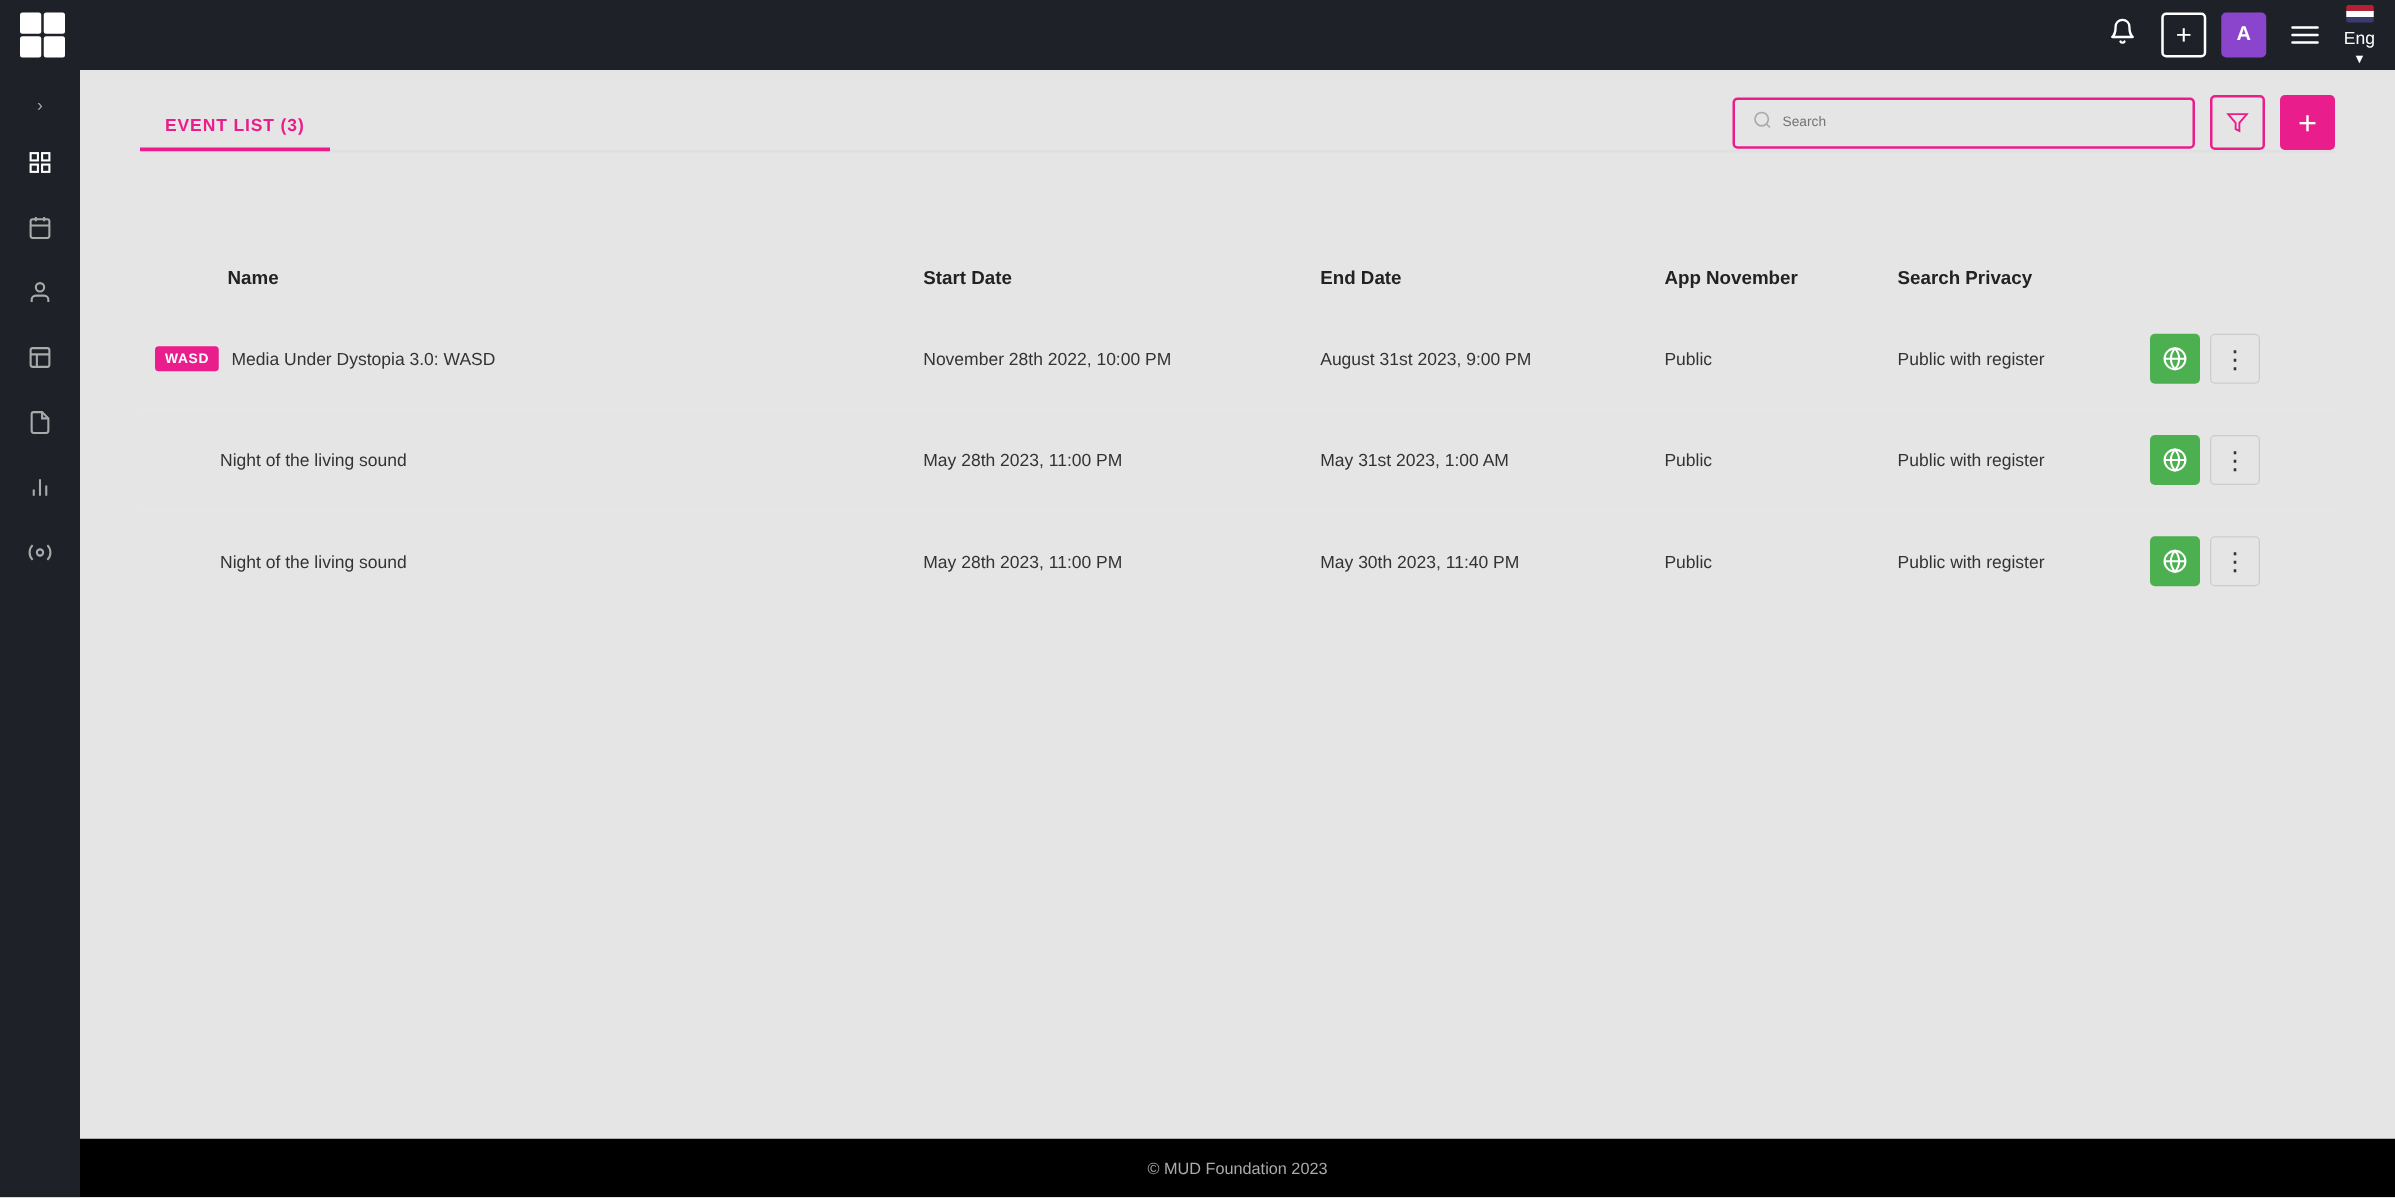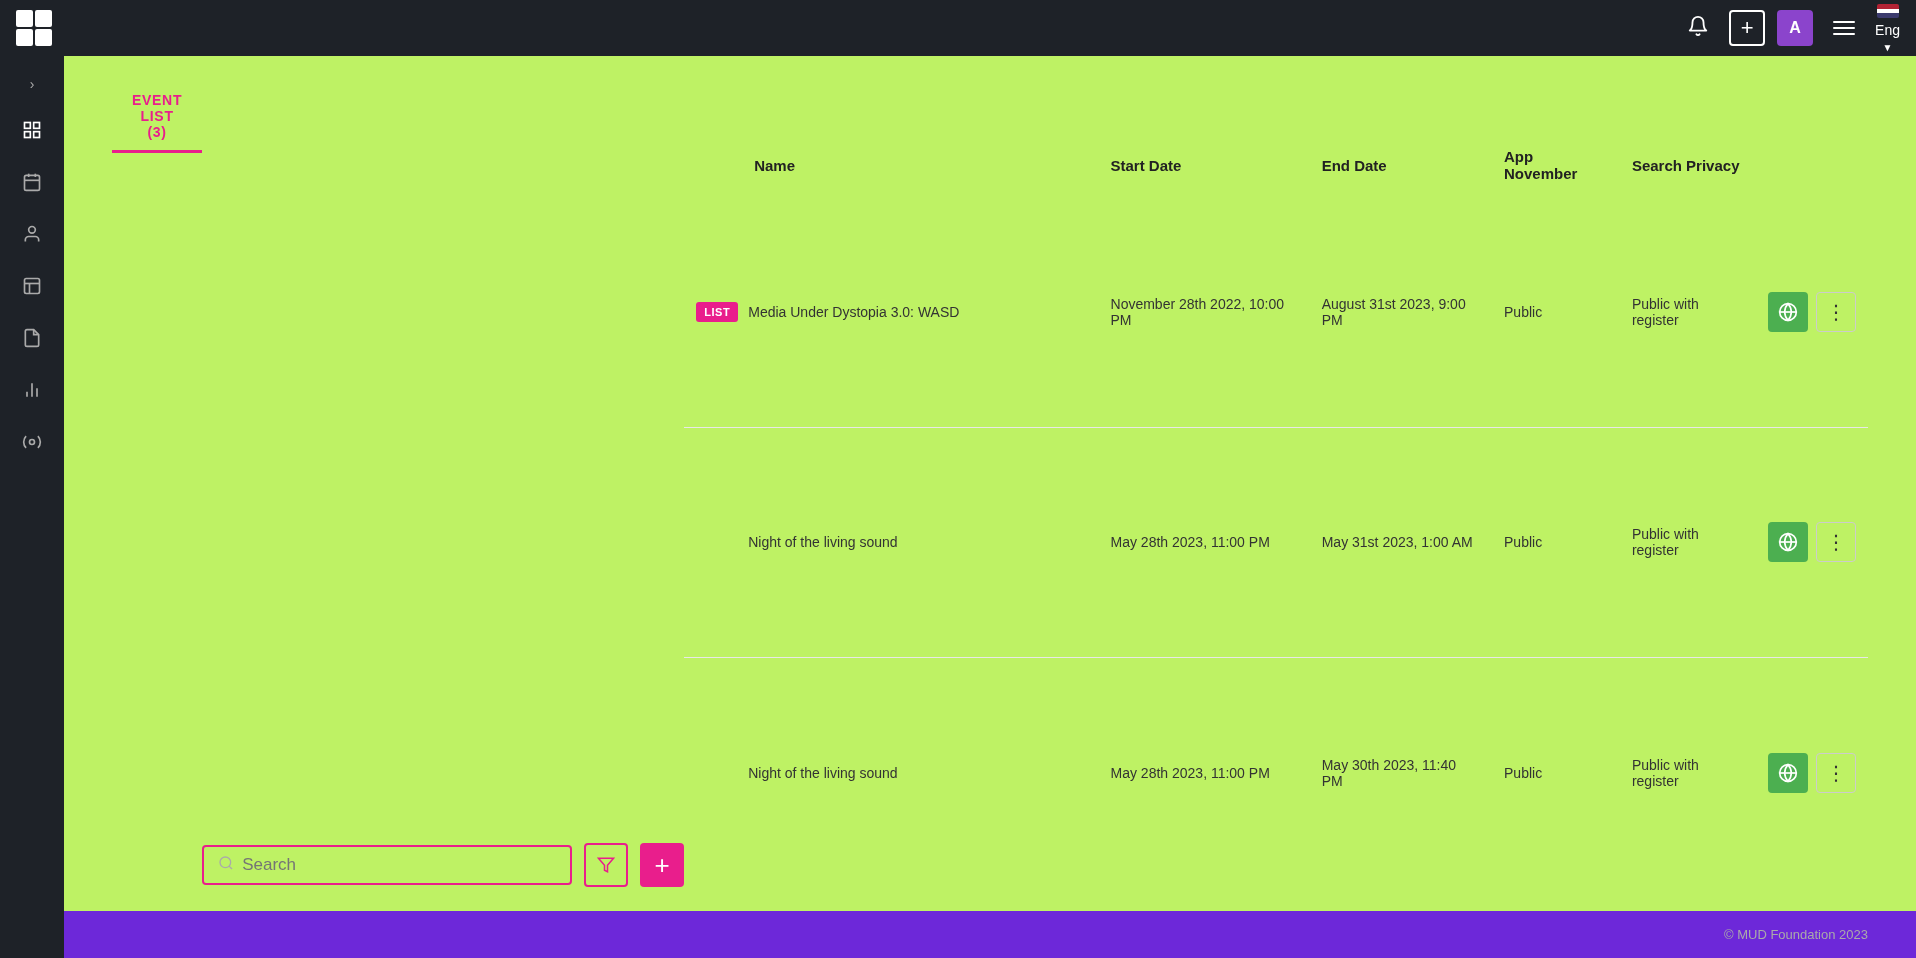--- a/index.html
+++ b/index.html
@@ -151,25 +151,25 @@
       align-items: center;
       justify-content: center;
     }
     .sidebar-icon.active {
       color: #fff;
     }
 
     
     .main {
       flex: 1;
-      background: #bef264;
+      background: #e5e5e5;
       overflow-y: auto;
       padding: 24px 48px;
       display: flex;
-      flex-direction: row;
+      flex-direction: column;
     }
 
     
     .tabs {
       display: flex;
       align-items: center;
       gap: 0;
       border-bottom: 1px solid #e0e0e0;
       margin-bottom: 32px;
     }
@@ -216,21 +216,21 @@
       gap: 8px;
       width: 370px;
     }
     .search-icon-wrap {
       color: #aaa;
       font-size: 16px;
     }
     .search-input {
       border: none;
       outline: none;
-      font-size: 17px;
+      font-size: 11px;
       color: #333;
       flex: 1;
       background: transparent;
     }
     .filter-btn {
       background: none;
       border: 2px solid #e91e8c;
       color: #e91e8c;
       width: 44px;
       height: 44px;
@@ -322,25 +322,25 @@
       border-radius: 4px;
       font-size: 20px;
       cursor: pointer;
       display: flex;
       align-items: center;
       justify-content: center;
     }
 
     
     .footer {
-      text-align: right;
+      text-align: center;
       font-size: 13px;
       color: #aaa;
       padding: 16px 48px;
-      background: #6d28d9;
+      background: #000000;
     }
 
     
     .header-toolbar-row {
       display: flex;
       align-items: flex-start;
       justify-content: space-between;
       margin-bottom: 0;
     }
   </style>
@@ -471,21 +471,21 @@
             <th>End Date</th>
             <th>App November</th>
             <th>Search Privacy</th>
             <th></th>
           </tr>
         </thead>
         <tbody id="event-tbody">
         <tr>
               <td style="padding-left: 12px;">
                 <div class="name-cell">
-                  <span class="live-badge">LIST</span>
+                  <span class="live-badge">WASD</span>
                   <span>Media Under Dystopia 3.0: WASD</span>
                 </div>
               </td>
               <td>November 28th 2022, 10:00 PM</td>
               <td>August 31st 2023, 9:00 PM</td>
               <td>Public</td>
               <td>Public with register</td>
               <td>
                 <div class="action-cell">
                   <button class="globe-btn">

